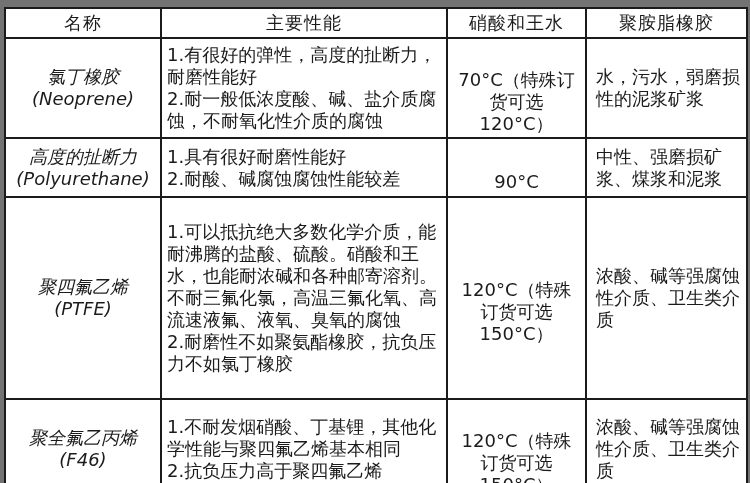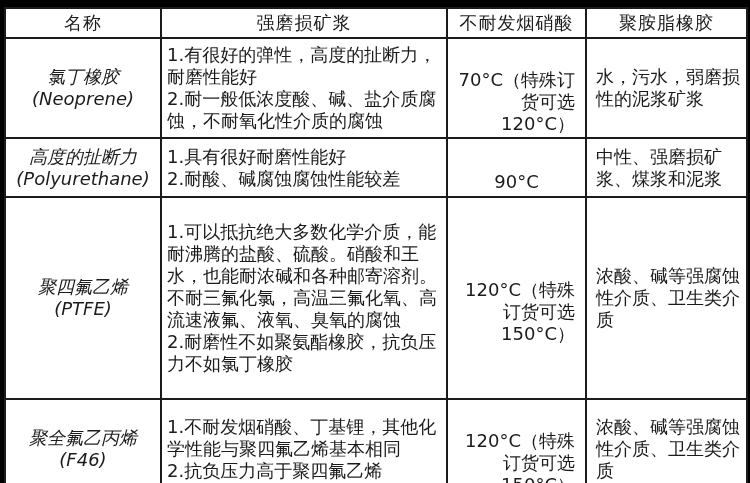--- a/index.html
+++ b/index.html
@@ -7,21 +7,21 @@
     padding: 0;
     background: #ffffff;
     font-family: "DejaVu Sans", "Liberation Sans", sans-serif;
     color: #1b1b1b;
   }
   .page {
     width: 750px;
     height: 483px;
     box-sizing: border-box;
     padding: 7px 4px 6px 4px;
-    background: #000000;
+    background: #737373;
   }
   table.spec {
     border-collapse: collapse;
     table-layout: fixed;
     width: 742px;
     background: #ffffff;
   }
   table.spec, .spec th, .spec td {
     border: 2px solid #1b1b1b;
   }
@@ -52,21 +52,21 @@
     text-align: left;
     padding: 2px 1px 2px 5px;
   }
   
   td.c-temp {
     text-align: center;
     padding: 2px 10px;
   }
   td.c-temp .temp-inner {
     display: inline-block;
-    text-align: right;
+    text-align: center;
     margin-top: 28px;
   }
   
   td.c-range {
     text-align: left;
     padding: 2px 4px 2px 9px;
   }
   .perf-item { margin: 0; }
 </style>
 </head>
@@ -76,22 +76,22 @@
   <table class="spec">
     <colgroup>
       <col style="width:156px">
       <col style="width:286px">
       <col style="width:139px">
       <col style="width:161px">
     </colgroup>
     <thead>
       <tr style="height:30px">
         <th>名称</th>
-        <th>强磨损矿浆</th>
-        <th>不耐发烟硝酸</th>
+        <th>主要性能</th>
+        <th>硝酸和王水</th>
         <th>聚胺脂橡胶</th>
       </tr>
     </thead>
     <tbody>
       <tr style="height:97px">
         <td class="c-name">
           <div>氯丁橡胶</div>
           <div>(Neoprene)</div>
         </td>
         <td class="c-perf">

